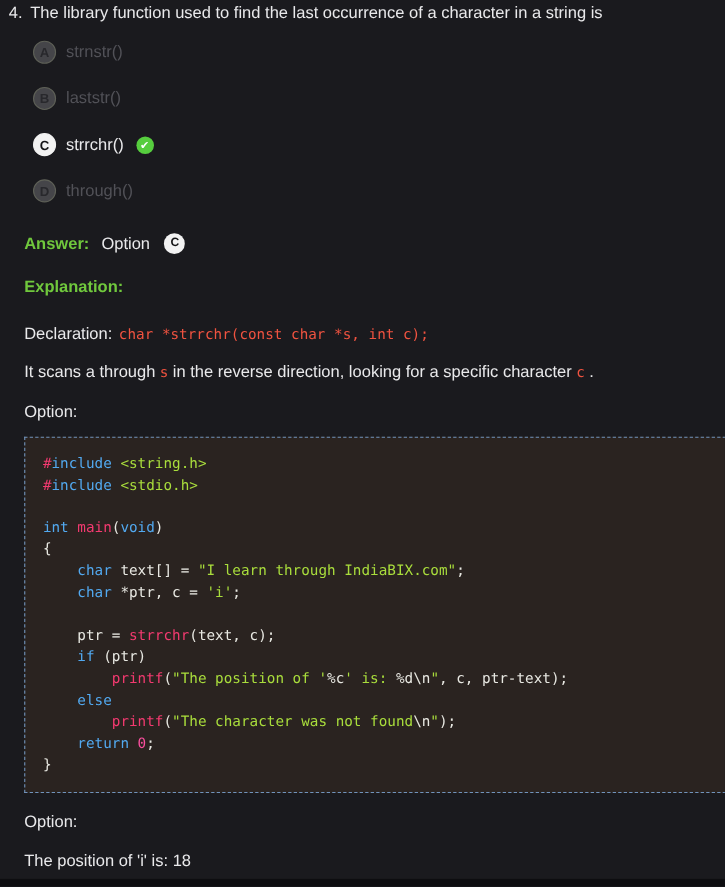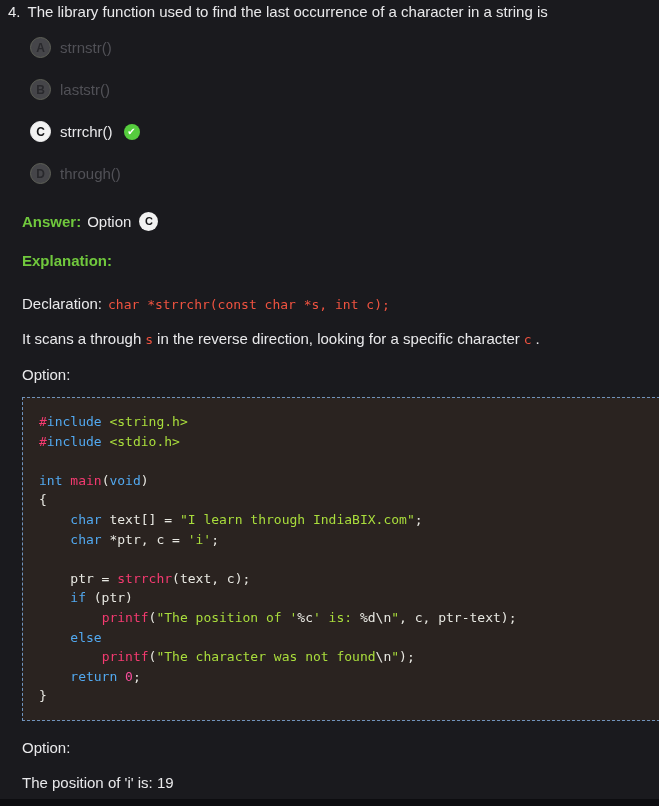--- a/index.html
+++ b/index.html
@@ -30,21 +30,21 @@
     color:var(--badge-muted-letter);font-size:12px;font-weight:bold;flex:0 0 auto;
   }
   .opt-label{color:var(--text-muted);}
   .option.selected .opt-badge{background:var(--badge-selected-bg);border-color:var(--badge-selected-bg);color:var(--badge-selected-letter);}
   .option.selected .opt-label{color:var(--text-main);}
   .check{
     display:inline-flex;align-items:center;justify-content:center;
     width:16px;height:16px;border-radius:50%;
     background:var(--check-green);color:#fff;font-size:10px;margin-left:2px;
   }
-  .answer-row{margin:28px 0 0 22px;display:flex;align-items:center;gap:6px;line-height:19px;}
+  .answer-row{margin:28px 0 0 22px;display:flex;align-items:center;gap:11px;line-height:19px;}
   .green{color:var(--heading-green);font-weight:bold;}
   .bold{font-weight:normal;}
   .answer-badge{
     display:inline-flex;align-items:center;justify-content:center;
     width:19px;height:19px;border-radius:50%;
     background:var(--badge-selected-bg);color:var(--badge-selected-letter);
     font-size:11px;font-weight:bold;margin-left:2px;
   }
   .explanation-heading{margin:20px 0 0 22px;line-height:19px;}
   .decl{margin:24px 0 0 22px;line-height:19px;}
@@ -113,15 +113,15 @@
 <div class="scan">
   <span>It scans a through</span><span class="mono">s</span><span>in the reverse direction, looking for a specific character</span><span class="mono">c</span><span>.</span>
 </div>
 
 <div class="example-heading bold">Option:</div>
 
 <div class="code-block" id="code"><div class="code-line"><span class="tk-pink">#</span><span class="tk-blue">include</span><span class="tk-plain"> </span><span class="tk-green">&lt;string.h&gt;</span></div><div class="code-line"><span class="tk-pink">#</span><span class="tk-blue">include</span><span class="tk-plain"> </span><span class="tk-green">&lt;stdio.h&gt;</span></div><div class="code-line">&nbsp;</div><div class="code-line"><span class="tk-blue">int</span><span class="tk-plain"> </span><span class="tk-pink">main</span><span class="tk-plain">(</span><span class="tk-blue">void</span><span class="tk-plain">)</span></div><div class="code-line"><span class="tk-plain">{</span></div><div class="code-line"><span class="tk-plain">    </span><span class="tk-blue">char</span><span class="tk-plain"> text[] = </span><span class="tk-green">"I learn through IndiaBIX.com"</span><span class="tk-plain">;</span></div><div class="code-line"><span class="tk-plain">    </span><span class="tk-blue">char</span><span class="tk-plain"> *ptr, c = </span><span class="tk-green">'i'</span><span class="tk-plain">;</span></div><div class="code-line">&nbsp;</div><div class="code-line"><span class="tk-plain">    ptr = </span><span class="tk-pink">strrchr</span><span class="tk-plain">(text, c);</span></div><div class="code-line"><span class="tk-plain">    </span><span class="tk-blue">if</span><span class="tk-plain"> (ptr)</span></div><div class="code-line"><span class="tk-plain">        </span><span class="tk-pink">printf</span><span class="tk-plain">(</span><span class="tk-green">"The position of '</span><span class="tk-plain">%c</span><span class="tk-green">' is: </span><span class="tk-plain">%d\n</span><span class="tk-green">"</span><span class="tk-plain">, c, ptr-text);</span></div><div class="code-line"><span class="tk-plain">    </span><span class="tk-blue">else</span></div><div class="code-line"><span class="tk-plain">        </span><span class="tk-pink">printf</span><span class="tk-plain">(</span><span class="tk-green">"The character was not found</span><span class="tk-plain">\n</span><span class="tk-green">"</span><span class="tk-plain">);</span></div><div class="code-line"><span class="tk-plain">    </span><span class="tk-blue">return</span><span class="tk-plain"> </span><span class="tk-num">0</span><span class="tk-plain">;</span></div><div class="code-line"><span class="tk-plain">}</span></div></div>
 
 <div class="output-heading bold">Option:</div>
 
-<div class="output-text">The position of 'i' is: 19</div>
+<div class="output-text">The position of 'i' is: 18</div>
 
 <div class="bottom-strip"></div>
 
 </body></html>

